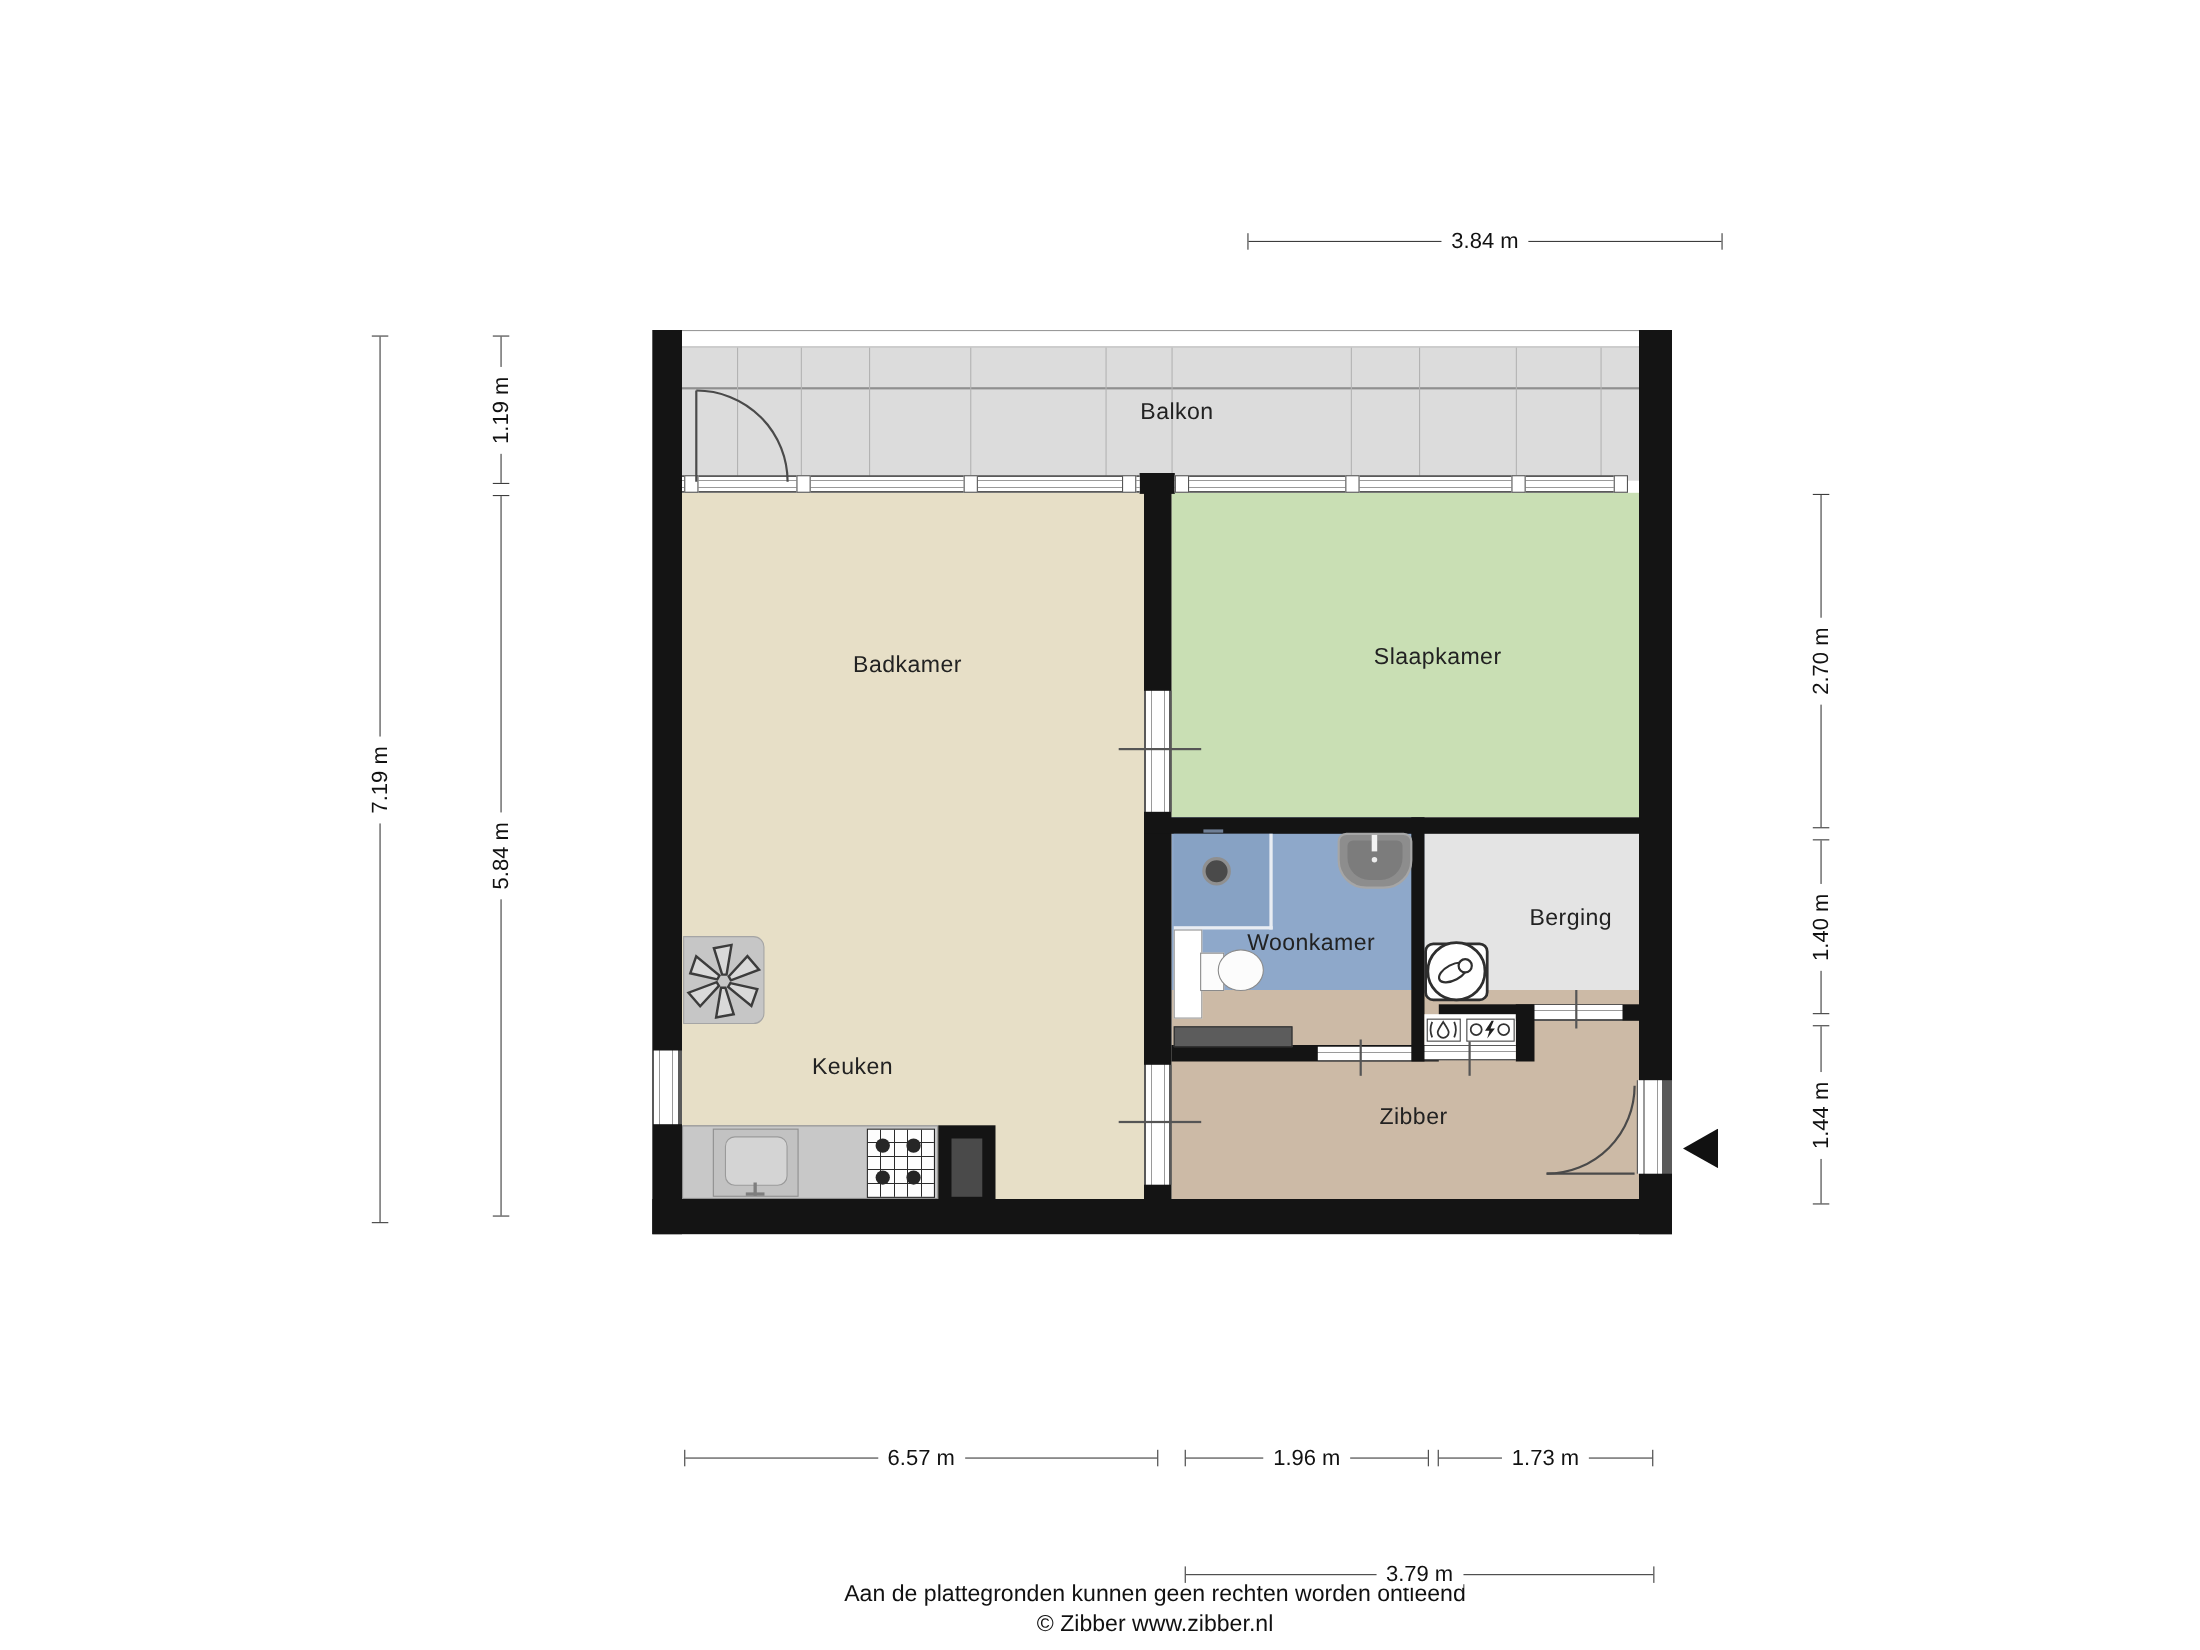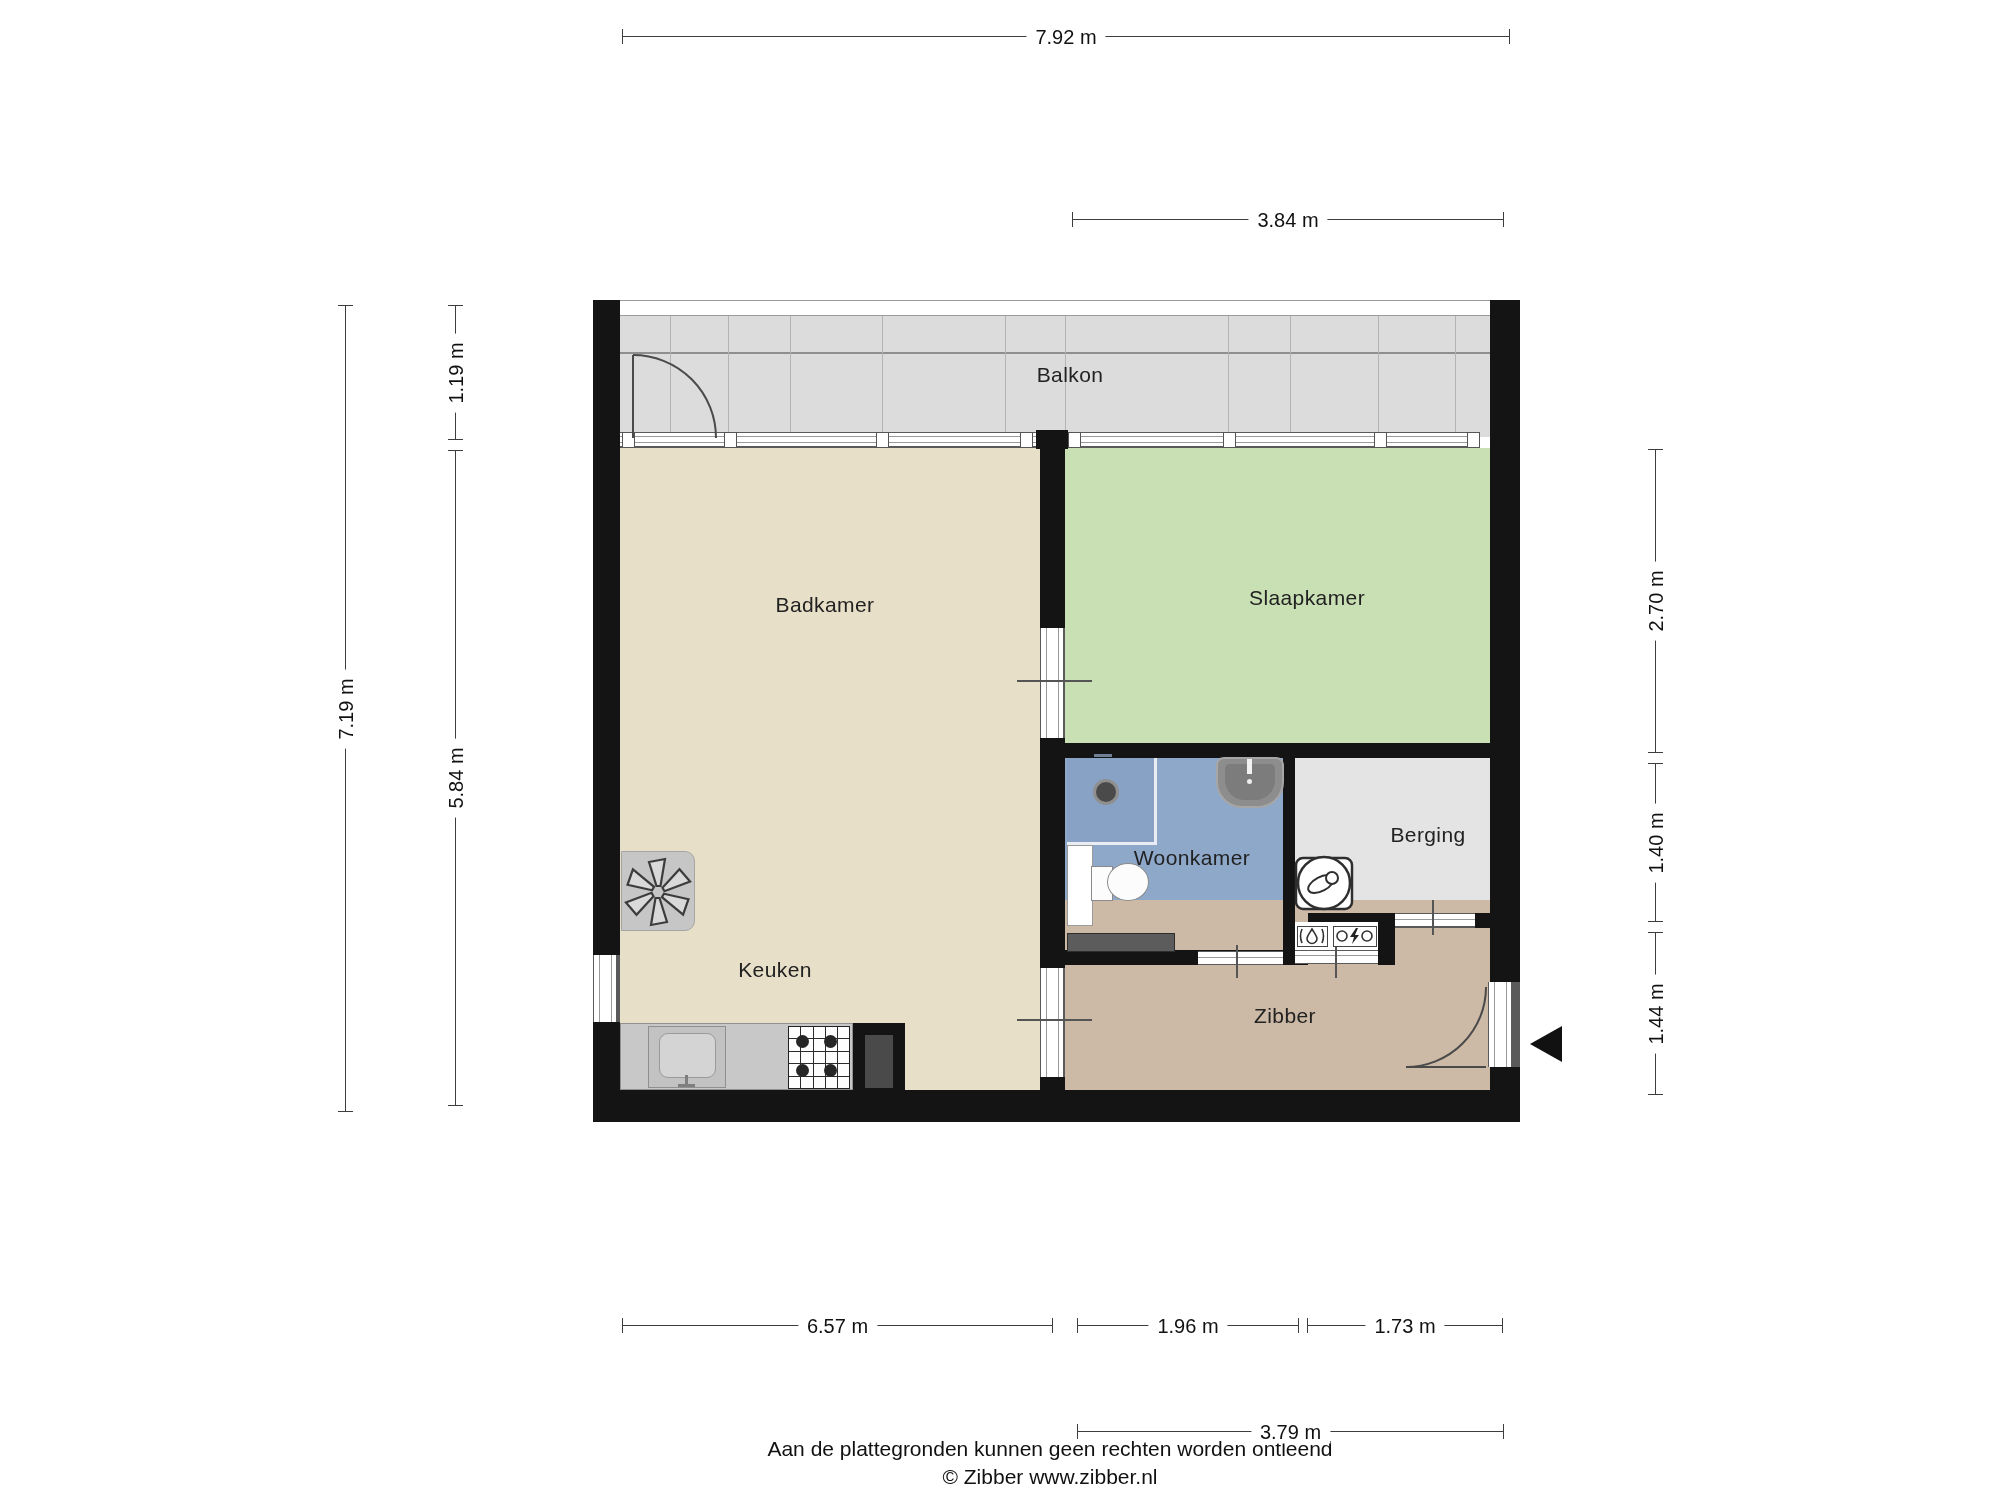--- a/index.html
+++ b/index.html
@@ -27,24 +27,21 @@
   .tickline{position:absolute;background:#555;}
   .bline-v{position:absolute;top:0;bottom:0;width:1px;background:#b3b3b3;}
   .footer-line{position:absolute;left:550px;width:1000px;text-align:center;font-size:21px;color:#111;}
   svg{display:block;}
 </style>
 </head>
 <body>
 
 <div id="canvas">
 
-  <div class="dim dim-h" style="left:622px;top:29px;width:886px">
-    <span class="dlabel">7.92 m</span>
-    </div>
-  <div class="dim dim-h" style="left:1072px;top:212px;width:430px">
+  <div class="dim dim-h" style="left:1134px;top:212px;width:430px">
     <span class="dlabel">3.84 m</span>
     </div>
 
   <div class="dim dim-v" style="left:338px;top:305px;height:805px">
     <span class="dlabel">7.19 m</span>
     </div>
   <div class="dim dim-v" style="left:448px;top:305px;height:133px">
     <span class="dlabel">1.19 m</span>
     </div>
   <div class="dim dim-v" style="left:448px;top:450px;height:654px">

